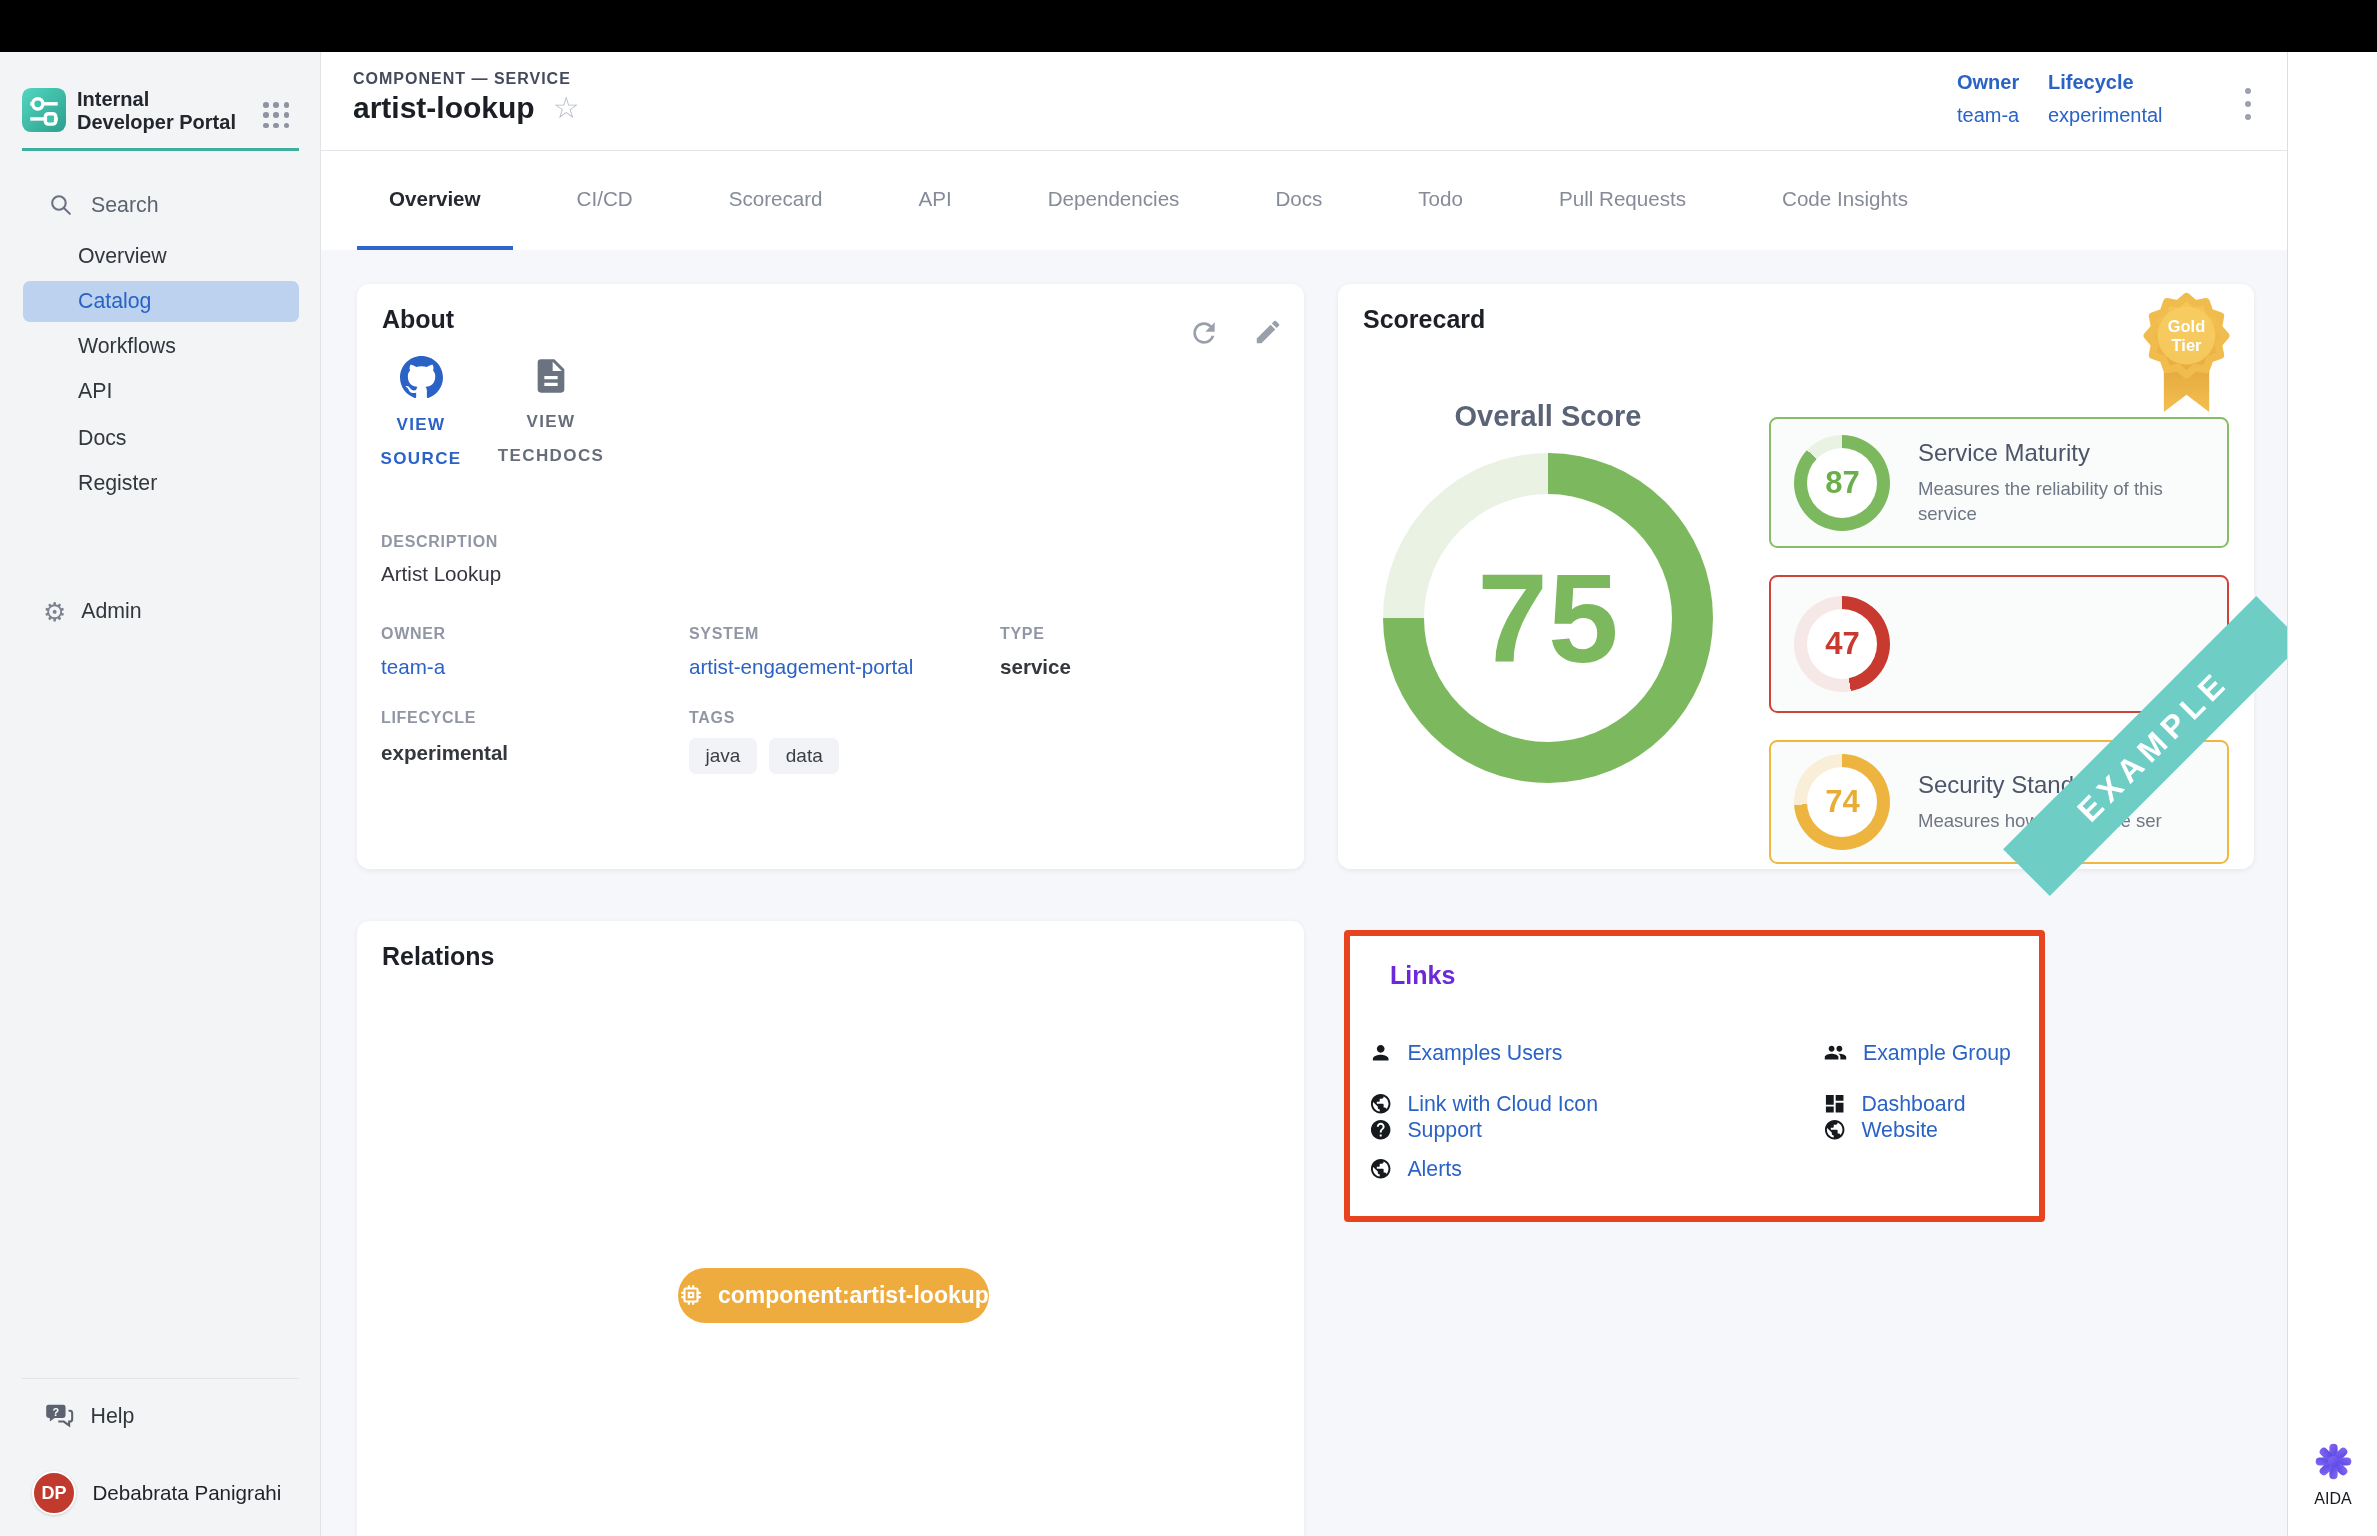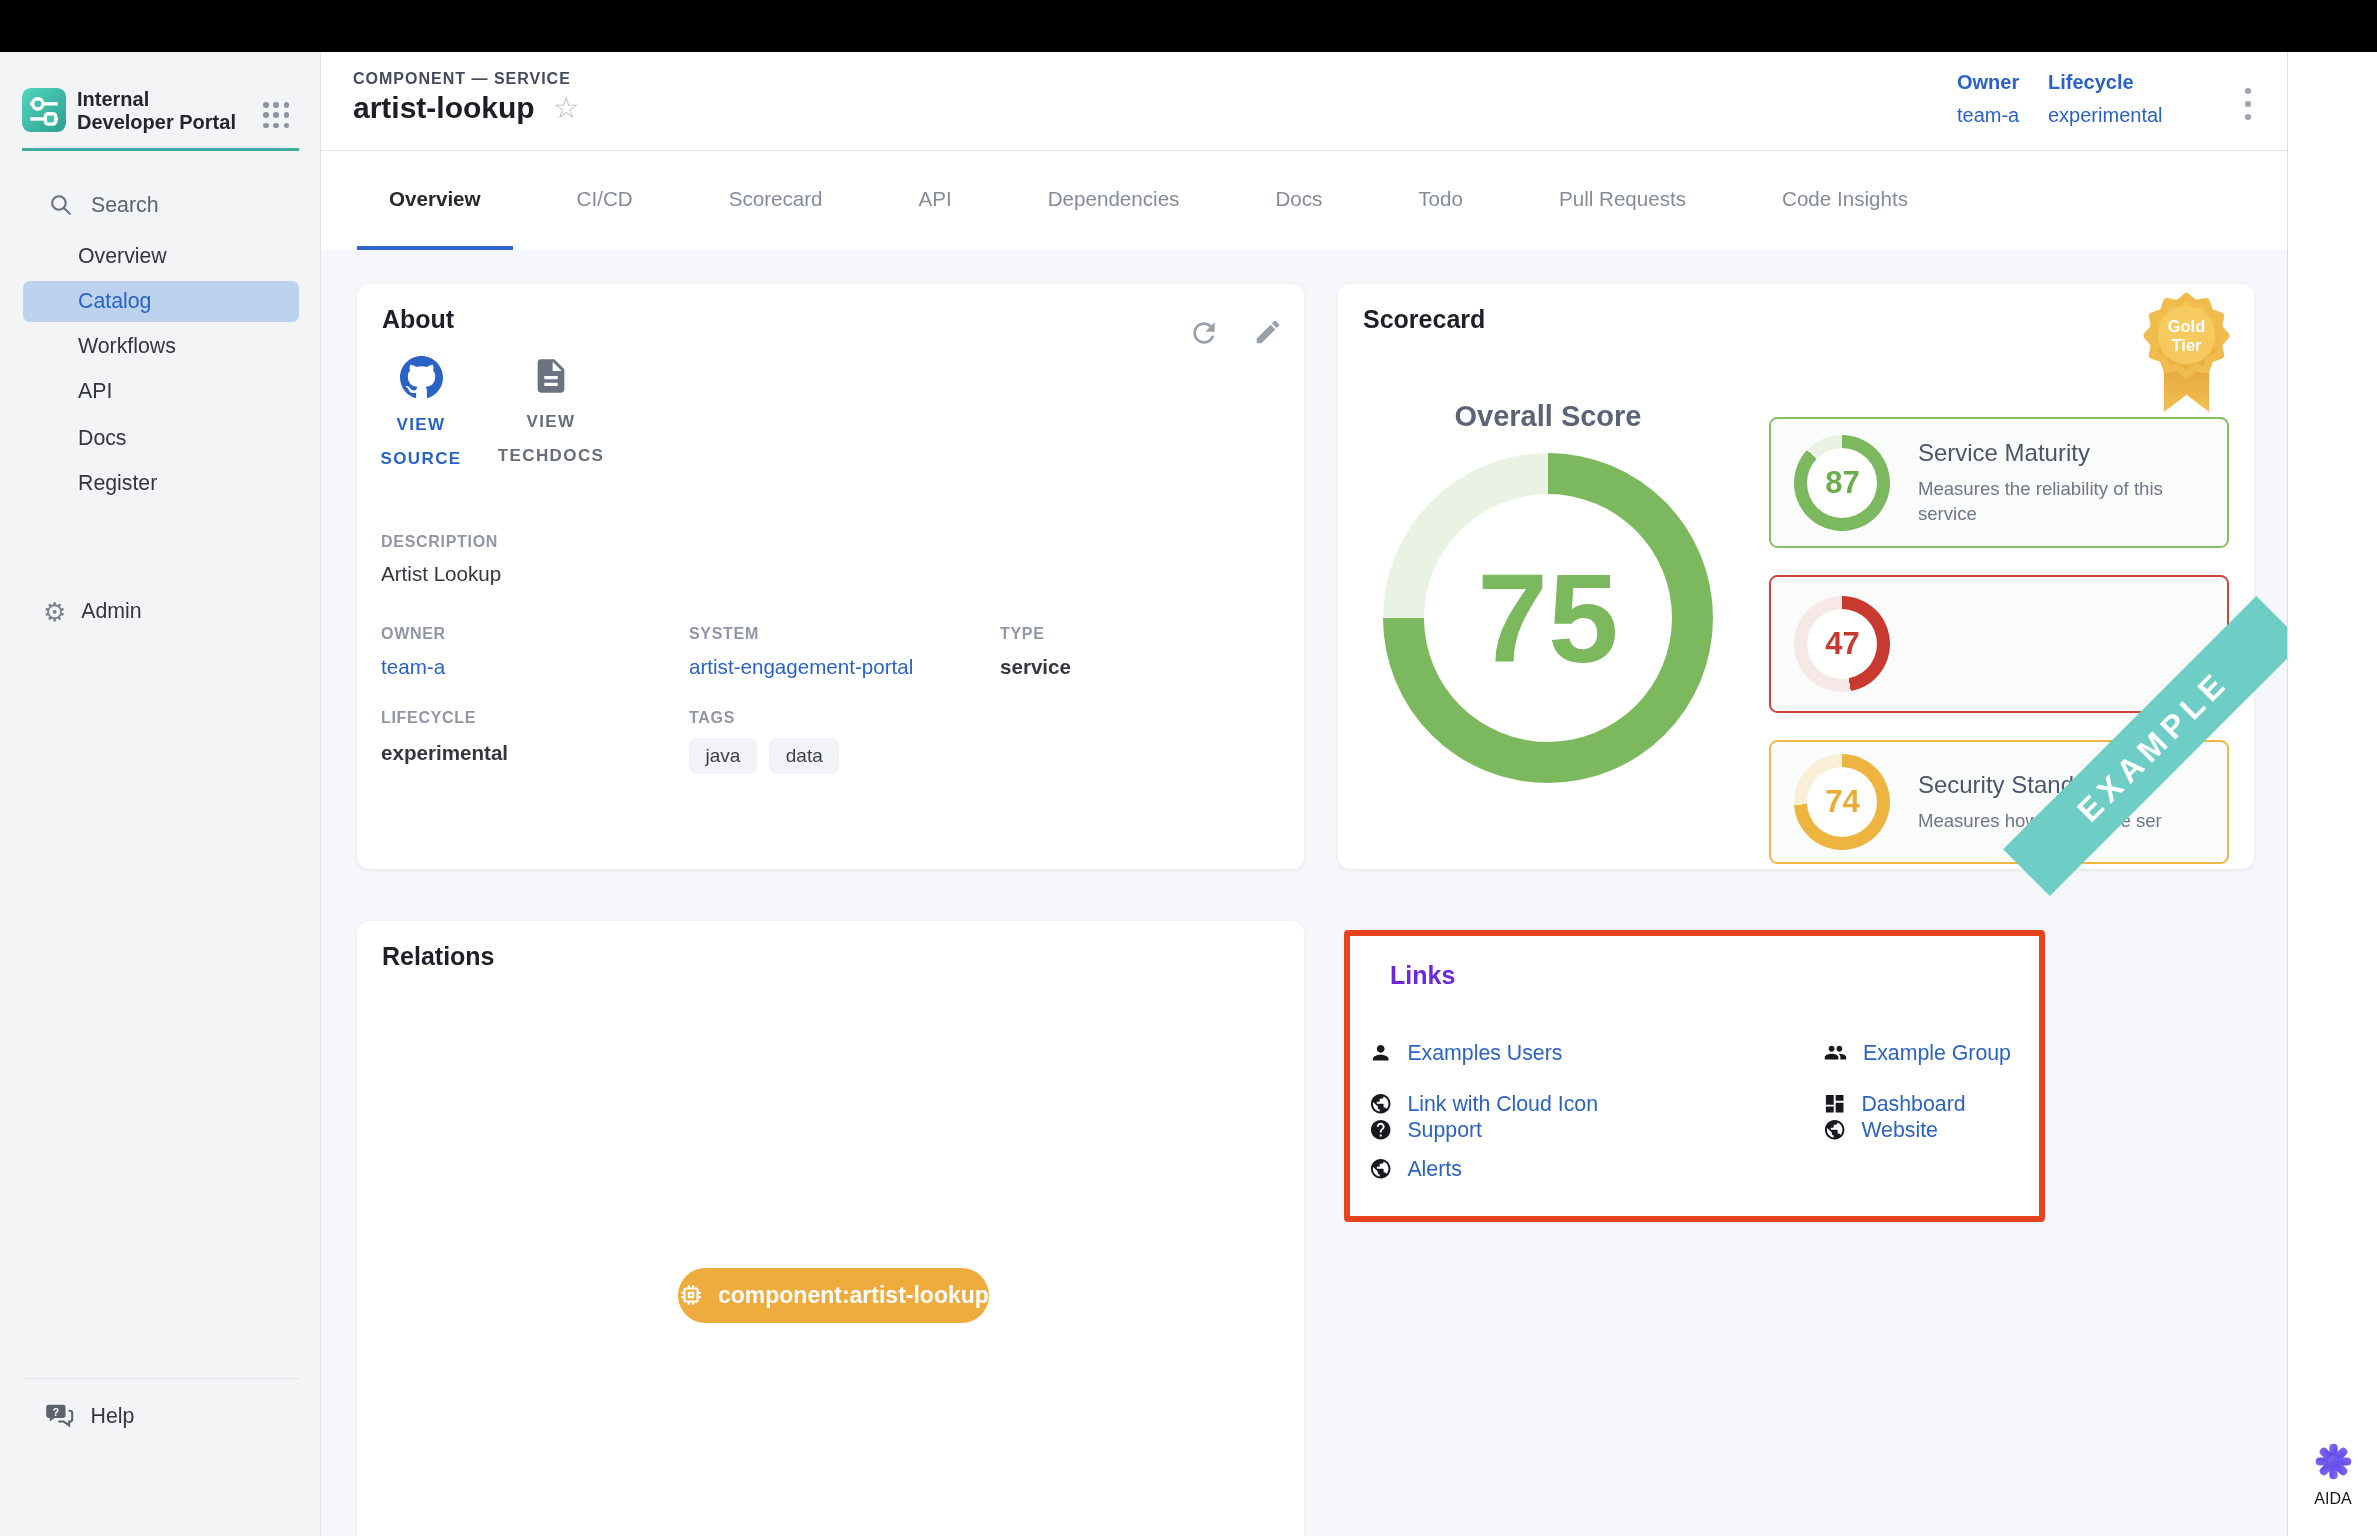--- a/index.html
+++ b/index.html
@@ -208,20 +208,24 @@
     <span>
       <svg width="29" height="29" viewBox="0 0 24 24">
         <path d="M3 3h12a2 2 0 0 1 2 2v7a2 2 0 0 1-2 2H8l-4 3v-3H3a2 2 0 0 1-2-2V5a2 2 0 0 1 2-2z" fill="#5d6270"></path>
         <text x="9" y="12" font-size="9" font-weight="bold" fill="#fff" text-anchor="middle" font-family="Liberation Sans, sans-serif">?</text>
         <path d="M19.5 8h1a2 2 0 0 1 2 2v5a2 2 0 0 1-2 2h-0.5v3.2L15.5 17H11" fill="none" stroke="#5d6270" stroke-width="1.7"></path>
       </svg>
     </span>
     <span class="txt">Help</span>
   </div>
 
+  <div class="user-row">
+    <span class="avatar">DP</span>
+    <span class="user-name">Debabrata Panigrahi</span>
+  </div>
 </div>
 
 <div class="main">
 
   <div class="page-header">
     <div class="eyebrow">COMPONENT — SERVICE</div>
     <div class="title-row">
       <span class="page-title">artist-lookup</span>
       <span class="star-icon">☆</span>
     </div>

